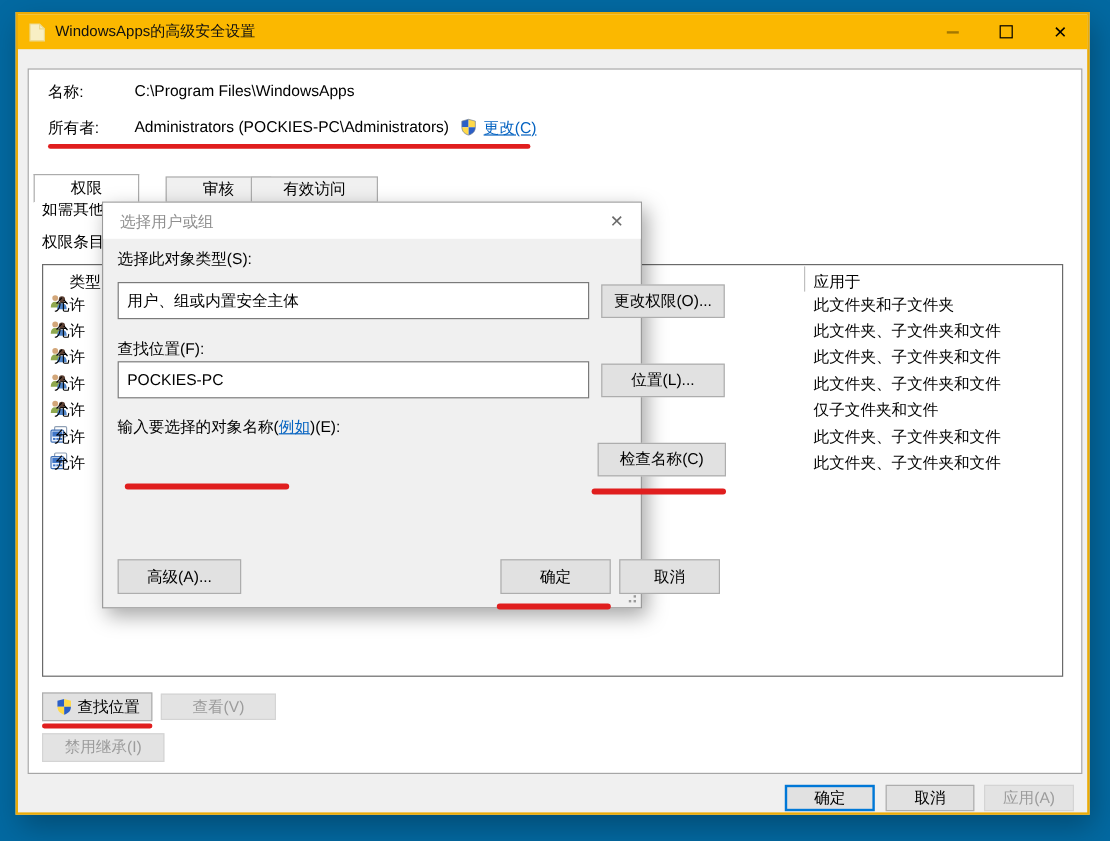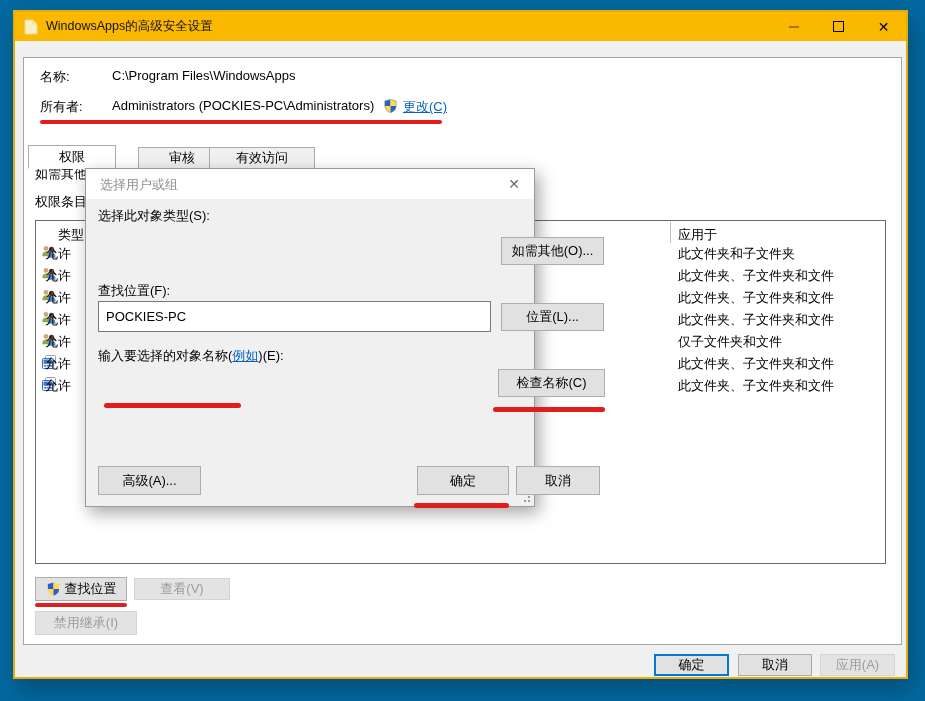--- a/index.html
+++ b/index.html
@@ -210,21 +210,24 @@
     <div class="btn disabled" style="left:805px;top:642px;width:75px;height:22px;">应用(A)</div>
   </div>
 
   <div class="dialog">
     <div class="dlg-titlebar">
       <span class="dlg-title">选择用户或组</span>
       <span class="dlg-close">✕</span>
     </div>
 
     <span class="lbl" style="left:12px;top:38px;">选择此对象类型(S):</span>
-    <div class="btn" style="left:415px;top:68px;width:103px;height:28px;">如需其他(O)...</div>
+    <div class="field" style="left:12px;top:66px;width:393px;height:31px;">
+      <span>用户、组或内置安全主体</span>
+    </div>
+    <div class="btn" style="left:415px;top:68px;width:103px;height:28px;">更改权限(O)...</div>
 
     <span class="lbl" style="left:12px;top:113px;">查找位置(F):</span>
     <div class="field" style="left:12px;top:132px;width:393px;height:31px;">
       <span>POCKIES-PC</span>
     </div>
     <div class="btn" style="left:415px;top:134px;width:103px;height:28px;">位置(L)...</div>
 
     <span class="lbl" style="left:12px;top:178px;"><span>输入要选择的对象名称(</span><span class="link">例如</span><span>)(E):</span></span>
 
     <div class="red" style="left:18px;top:234px;width:137px;height:5px;"></div>

